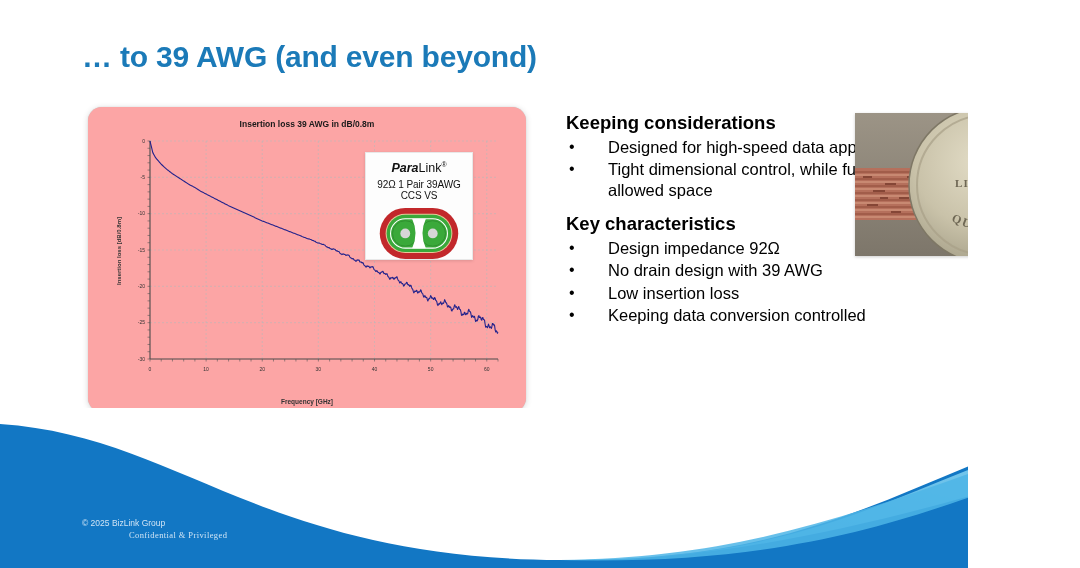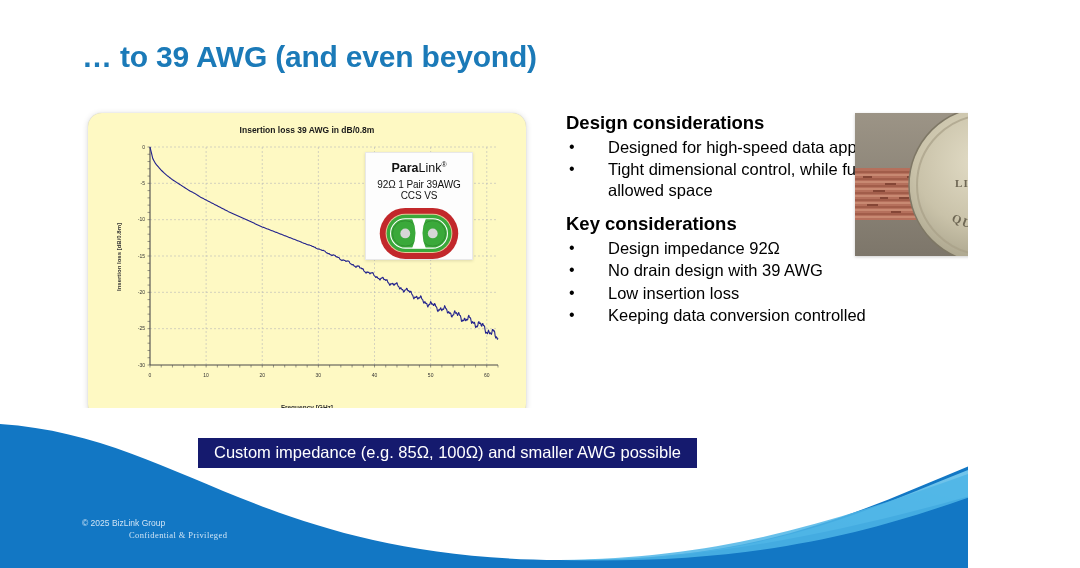--- a/index.html
+++ b/index.html
@@ -23,23 +23,23 @@
     font-size: 30px;
     font-weight: 700;
     color: #1b7ab8;
     letter-spacing: -0.2px;
     white-space: nowrap;
   }
 
   
   #chart-card {
     position: absolute;
-    left: 88px; top: 113px;
+    left: 88px; top: 107px;
     width: 438px; height: 305px;
-    background: #fef9c3;
+    background: #fca5a5;
     border-radius: 14px;
     box-shadow: 0 1px 6px rgba(0,0,0,0.16), 0 0 1px rgba(0,0,0,0.22);
   }
   #chart-title {
     position: absolute;
     left: 0; right: 0; top: 12px;
     text-align: center;
     font-size: 8.5px;
     font-weight: 700;
     color: #1a1a1a;
@@ -78,21 +78,21 @@
     border: 1px solid #e8e8e8;
     box-shadow: 0 1px 3px rgba(0,0,0,0.13);
     text-align: center;
   }
   #paralink-name {
     margin-top: 8px;
     font-size: 12.5px;
     color: #111;
     line-height: 1;
   }
-  #paralink-name .bold { font-weight: 700; }
+  #paralink-name .bold { font-weight: 700; font-style: italic; }
   #paralink-name .sup { font-size: 7px; vertical-align: super; }
   #paralink-spec {
     margin-top: 4px;
     font-size: 10px;
     color: #111;
     letter-spacing: -0.1px;
   }
   #cable-svg { margin-top: 3px; display: block; width: 100%; }
 
   
@@ -311,27 +311,27 @@
       <circle cx="40" cy="30" r="13" fill="none" stroke="#2f8f2f" stroke-width="1"></circle>
       <circle cx="68" cy="30" r="13" fill="none" stroke="#2f8f2f" stroke-width="1"></circle>
       <path d="M54 15 L54 45 A15 15 0 0 1 54 15 Z" fill="#ffffff" opacity="0"></path>
       <path d="M47 15 Q54 30 47 45 L61 45 Q54 30 61 15 Z" fill="#ffffff"></path>
       <circle cx="40" cy="30" r="5" fill="#d6d6d6"></circle>
       <circle cx="68" cy="30" r="5" fill="#d6d6d6"></circle>
     </svg>
   </div>
 
   <div id="right-col">
-    <div class="sec-head">Design considerations</div>
+    <div class="sec-head">Keeping considerations</div>
     <ul class="bullets" id="design-list">
         <li><span class="dot">•</span><span>Designed for high-speed data applications</span></li>
         <li><span class="dot">•</span><span>Tight dimensional control, while fully using allowed space</span></li>
       </ul>
 
-    <div class="sec-head" id="sec2-head">Key considerations</div>
+    <div class="sec-head" id="sec2-head">Key characteristics</div>
     <ul class="bullets" id="key-list">
         <li><span class="dot">•</span><span>Design impedance 92Ω</span></li>
         <li><span class="dot">•</span><span>No drain design with 39 AWG</span></li>
         <li><span class="dot">•</span><span>Low insertion loss</span></li>
         <li><span class="dot">•</span><span>Keeping data conversion controlled</span></li>
       </ul>
   </div>
 
   <div id="photo">
     <svg viewBox="0 0 170 143">
@@ -415,20 +415,19 @@
 
       <path d="M0 16 C 180 28 260 150 560 152 C 820 154 900 72 1080 18 L1080 0 L0 0 Z" fill="#ffffff"></path>
 
       <path d="M1080 22 C 900 76 820 154 560 152 C 700 156 880 120 1080 54 Z" fill="url(#waveLight)" opacity="0.95"></path>
       <path d="M1080 26 C 880 96 760 150 560 152 C 810 158 930 104 1080 48 Z" fill="#4db5e6" opacity="0.85"></path>
 
       <path d="M1040 56 L1012 120 L1035 118 L1018 160 L1056 104 L1032 106 Z" fill="url(#boltGrad)" transform="translate(-15,0)"></path>
     </svg>
   </div>
 
-  <div id="banner">Custom impedance (e.g. 85Ω, 100Ω) and smaller AWG possible</div>
 
   <div id="copyright">
     <div>© 2025 BizLink Group</div>
     <div class="line2">Confidential &amp; Privileged</div>
   </div>
 
 </div>
 
 </body></html>

